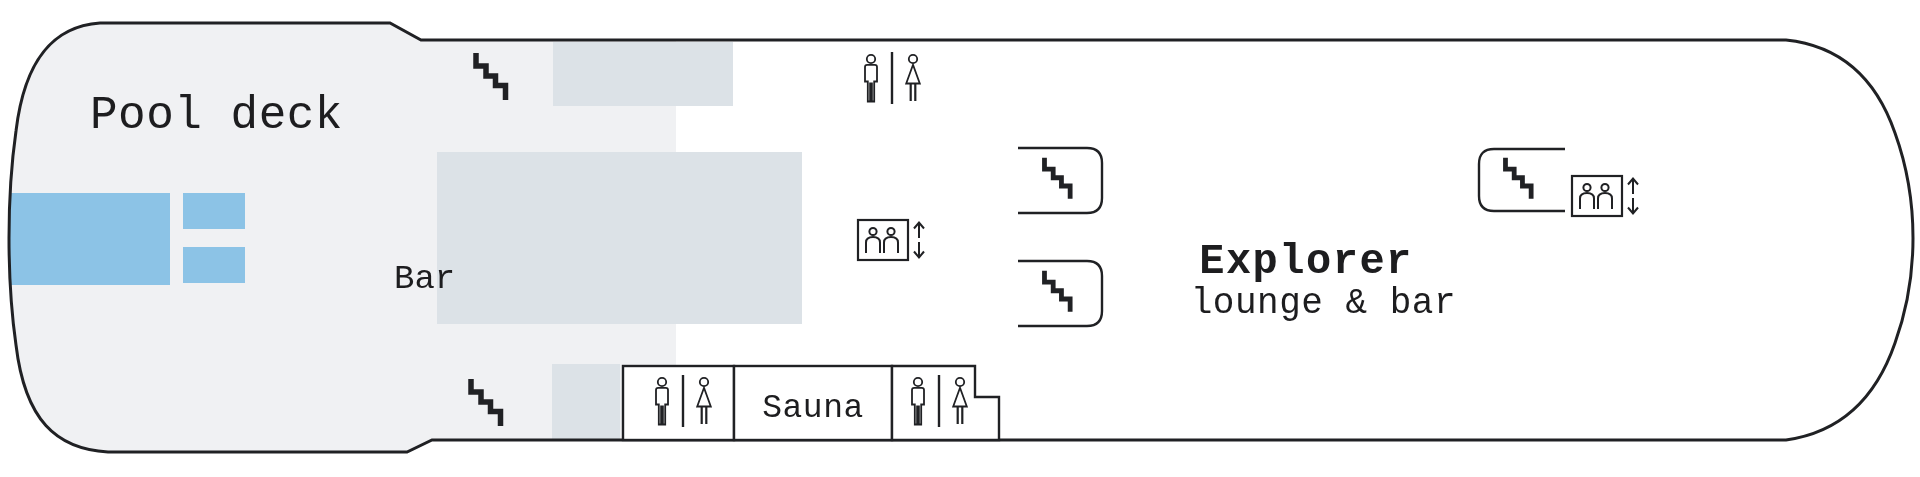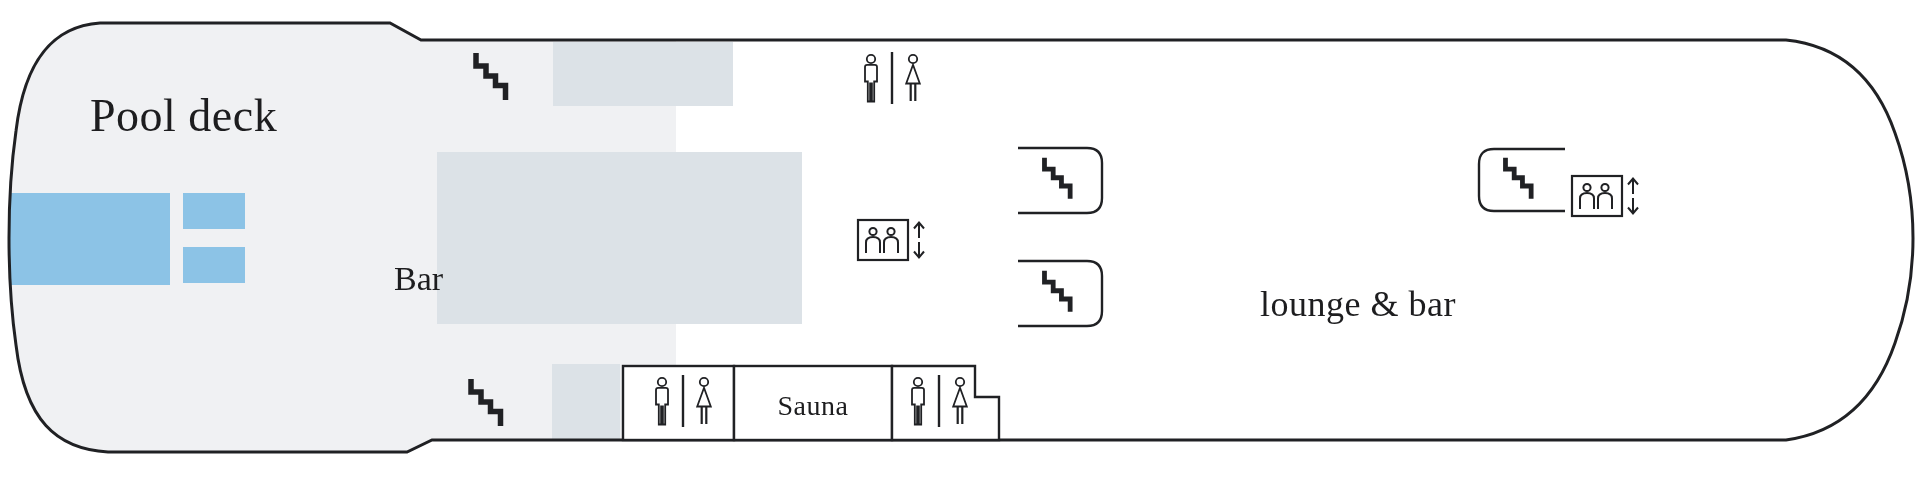--- a/index.html
+++ b/index.html
@@ -1,34 +1,34 @@
 <!DOCTYPE html>
 <html style="--line: #202124; --text: #1d1d1f; --hull-fill: #ffffff; --deck-bg: #f0f1f3; --structure: #dce2e7; --pool: #8cc3e6;"><head>
 <meta charset="utf-8">
 <style>
   html,body{margin:0;padding:0;background:#ffffff;}
   .stage{
     position:relative;
     width:1920px;height:477px;
     background:#ffffff;
-    font-family:Liberation Serif, serif;
+    font-family:Liberation Mono, monospace;
     overflow:hidden;
   }
   .stage svg{position:absolute;left:0;top:0;}
   .label{
     position:absolute;
     color:var(--text,#1d1d1f);
     line-height:1;
     white-space:nowrap;
   }
   .pool-deck{left:90px;top:93px;font-size:46px;letter-spacing:0.5px;font-weight:500;}
   .bar{left:366px;top:262px;font-size:34px;margin-left:28px;}
   .explorer{left:1156px;top:241px;width:300px;text-align:center;font-size:42px;font-weight:700;letter-spacing:1.5px;}
   .lounge{left:1156px;top:286px;width:300px;text-align:right;font-size:36px;letter-spacing:0.5px;}
-  .sauna{left:734px;top:392px;width:158px;text-align:center;font-size:28px;letter-spacing:0.5px;}
+  .sauna{left:734px;top:392px;width:158px;text-align:center;font-size:33px;letter-spacing:0.5px;}
 </style>
 </head>
 <body>
 
 <div class="stage">
 
   <svg width="1920" height="477" viewBox="0 0 1920 477">
     <defs>
       <clipPath id="hullClip">
         <path d="M 100 23 H 390 L 421 40 H 1786
@@ -130,15 +130,16 @@
 
     <rect x="623" y="366" width="111" height="74" fill="#ffffff" stroke="var(--line,#202124)" stroke-width="2.4"></rect>
     <rect x="734" y="366" width="158" height="74" fill="#ffffff" stroke="var(--line,#202124)" stroke-width="2.4"></rect>
     <path d="M892 366 H975 V397 H999 V440 H892 Z" fill="#ffffff" stroke="var(--line,#202124)" stroke-width="2.4"></path>
     <use href="#wc-pair" transform="translate(652,375)"></use>
     <use href="#wc-pair" transform="translate(908,375)"></use>
   </svg>
 
   <div class="label pool-deck">Pool deck</div>
   <div class="label bar">Bar</div>
+  <div class="label explorer">Explorer</div>
   <div class="label lounge">lounge &amp; bar</div>
   <div class="label sauna">Sauna</div>
 </div>
 
 </body></html>

